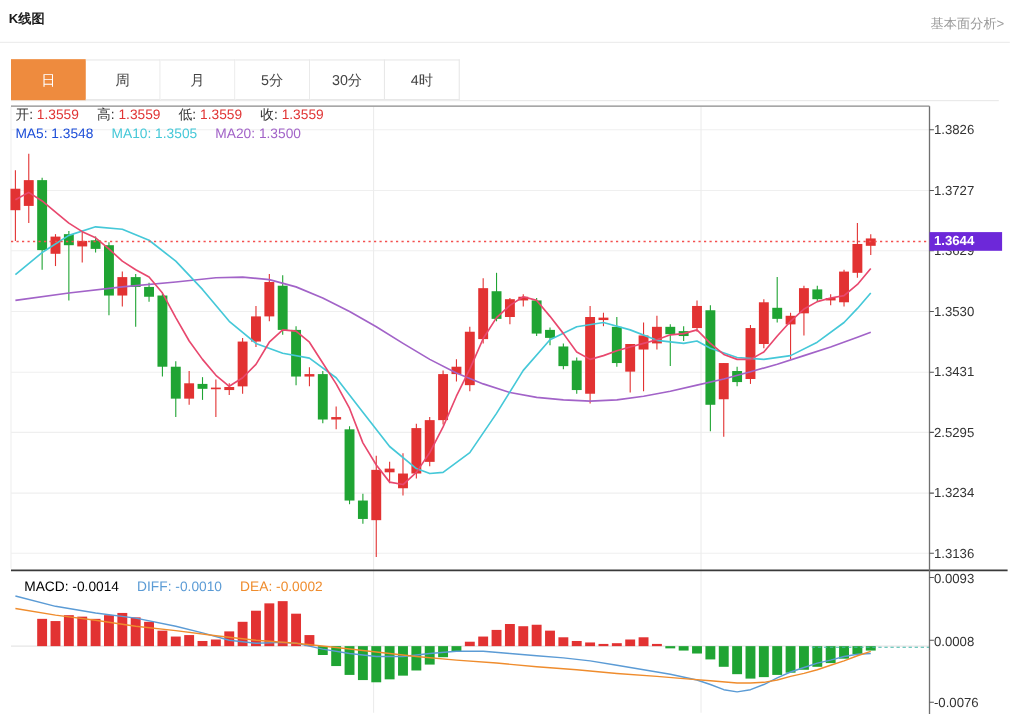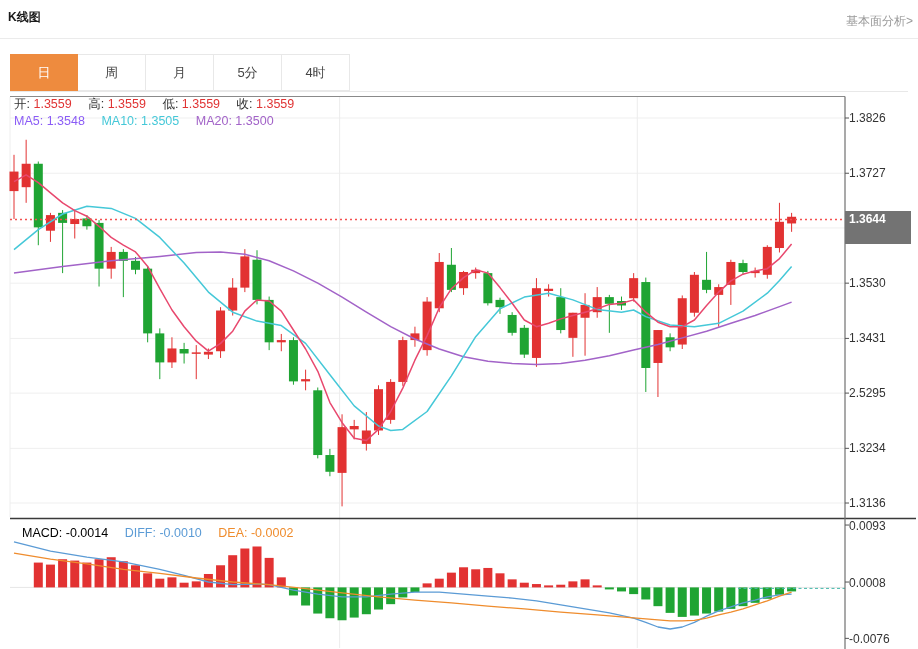--- a/index.html
+++ b/index.html
@@ -13,36 +13,37 @@
   .tab{width:68px;height:37px;box-sizing:border-box;border:1px solid #e8e8e8;border-left:none;
        display:flex;align-items:center;justify-content:center;font-size:13px;color:#444;
        background:#fff;cursor:pointer;user-select:none}
   .tab.first{border-left:1px solid #e8e8e8}
   .tab.active{background:#ee8b3e;border-color:#ee8b3e;color:#fff}
   #chart-svg{position:absolute;top:0;left:0;z-index:1}
   .legend-row{position:absolute;z-index:4;font-size:12.5px;white-space:nowrap}
   .legend-row .grp{margin-right:13px}
   .legend-row .lbl{color:#333}
   .axis-label{position:absolute;left:849px;font-size:12px;color:#333;z-index:2;white-space:nowrap}
-  .price-badge{position:absolute;left:845px;top:211px;width:66px;height:33px;background:#737373;
+  .price-badge{position:absolute;left:845px;top:211px;width:66px;height:17px;background:#6d28d9;
                color:#fff;font-size:12px;font-weight:bold;line-height:17px;padding-left:4px;
                z-index:5;box-sizing:border-box}
 </style>
 </head>
 <body>
 
 <div class="header-title">K线图</div>
 <div class="header-link">基本面分析&gt;</div>
 <div class="divider"></div>
 
 <div class="tabs" id="tab-bar">
     <div class="tab first active">日</div>
     <div class="tab">周</div>
     <div class="tab">月</div>
     <div class="tab">5分</div>
+    <div class="tab">30分</div>
     <div class="tab">4时</div>
   </div>
 
 <svg id="chart-svg" width="918" height="649">
     <g>
       <line x1="10" y1="118" x2="845" y2="118" stroke="#efefef" stroke-width="1"></line>
       <line x1="10" y1="173.2420000000001" x2="845" y2="173.2420000000001" stroke="#efefef" stroke-width="1"></line>
       <line x1="10" y1="227.92600000000027" x2="845" y2="227.92600000000027" stroke="#efefef" stroke-width="1"></line>
       <line x1="10" y1="283.1680000000004" x2="845" y2="283.1680000000004" stroke="#efefef" stroke-width="1"></line>
       <line x1="10" y1="338.41000000000054" x2="845" y2="338.41000000000054" stroke="#efefef" stroke-width="1"></line>
@@ -281,21 +282,21 @@
   </svg>
 
 <div class="legend-row" style="top:96px;left:14px">
   <span class="grp"><span class="lbl">开:</span> <span style="color: rgb(224, 52, 52);">1.3559</span></span>
   <span class="grp"><span class="lbl">高:</span> <span style="color: rgb(224, 52, 52);">1.3559</span></span>
   <span class="grp"><span class="lbl">低:</span> <span style="color: rgb(224, 52, 52);">1.3559</span></span>
   <span class="grp"><span class="lbl">收:</span> <span style="color: rgb(224, 52, 52);">1.3559</span></span>
 </div>
 
 <div class="legend-row" style="top:114px;left:14px">
-  <span class="grp" style="color: #8b5cf6;"><span>MA5:</span> <span>1.3548</span></span>
+  <span class="grp" style="color: #1d4ed8;"><span>MA5:</span> <span>1.3548</span></span>
   <span class="grp" style="color: rgb(69, 200, 216);"><span>MA10:</span> <span>1.3505</span></span>
   <span class="grp" style="color: rgb(162, 99, 200);"><span>MA20:</span> <span>1.3500</span></span>
 </div>
 
 <div class="legend-row" style="top:526px;left:22px">
   <span class="grp" style="color: #000000;"><span>MACD:</span> <span>-0.0014</span></span>
   <span class="grp" style="color: rgb(91, 155, 213); margin-top: 48px;"><span>DIFF:</span> <span>-0.0010</span></span>
   <span class="grp" style="color: rgb(239, 140, 45);"><span>DEA:</span> <span>-0.0002</span></span>
 </div>
 

